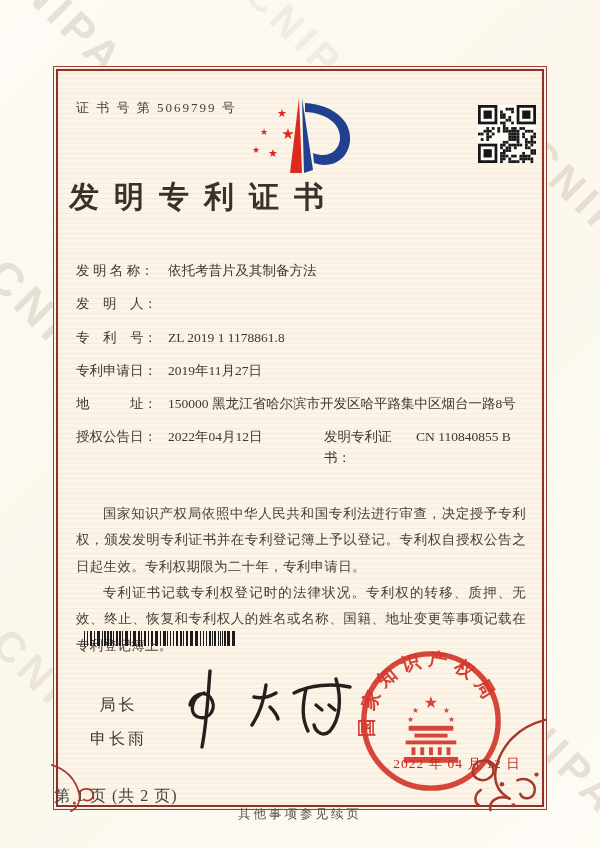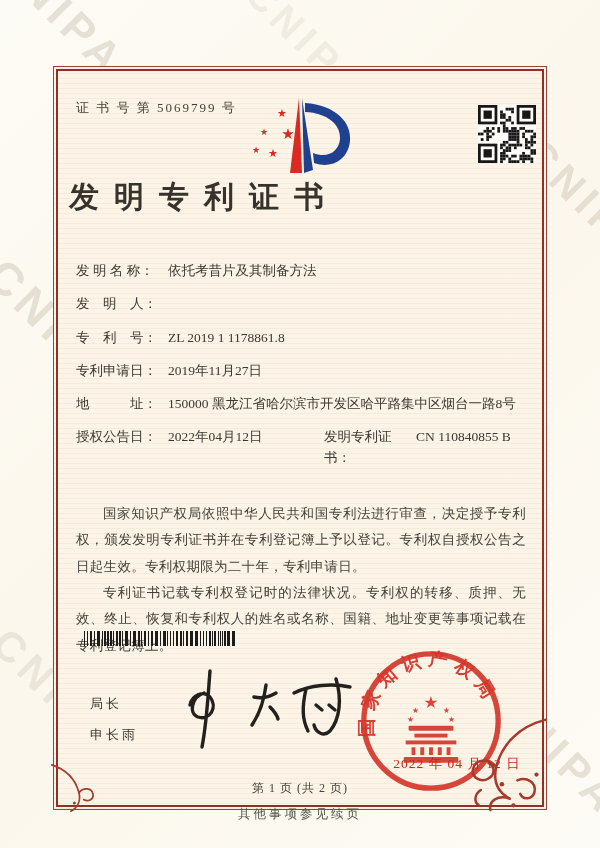--- a/index.html
+++ b/index.html
@@ -60,30 +60,30 @@
   .row-split .val-fixed { flex:0 0 148px; white-space:nowrap; }
   .row-split .lab2 { flex:0 0 92px; margin-left:8px; }
 
   .paras { position:absolute; left:22px; right:20px; top:434px; z-index:4; }
   .paras p {
     font-size:13.5px; line-height:1.95; text-align:justify;
     text-indent:2em; color:#45403a; letter-spacing:0.3px;
   }
   .barcode { position:absolute; left:30px; top:564px; width:156px; height:15px; z-index:4; }
 
-  .officer { position:absolute; left:36px; top:628px; z-index:4; font-size:13px; color:#3c3832; }
+  .officer { position:absolute; left:36px; top:628px; z-index:4; font-size:16px; color:#3c3832;text-align:center; }
   .officer div { margin-bottom:13px; letter-spacing:3px; }
   .sig { position:absolute; left:112px; top:596px; width:195px; height:95px; z-index:5; }
 
   .seal { position:absolute; left:304px; top:581px; width:146px; height:146px; z-index:5; mix-blend-mode:multiply; opacity:0.92; }
   .seal-date {
     position:absolute; left:298px; top:688px; width:210px; text-align:center;
     font-size:13.5px; font-weight:normal; color:#c9271b; letter-spacing:1px; z-index:6;
   }
-  .page-ind { position:absolute; bottom:12px; left:0; width:100%; text-align:center; font-size:12px; color:#45413b; letter-spacing:1px; z-index:4; }
+  .page-ind { position:absolute; bottom:2px; left:0; width:100%; text-align:left; font-size:16px; color:#45413b; letter-spacing:1px; z-index:4; }
 
   .fl-br { position:absolute; right:-2px; bottom:-4px; width:96px; height:96px; z-index:6; }
   .fl-bl { position:absolute; left:-4px; bottom:-8px; width:58px; height:58px; z-index:6; transform:scaleX(-1); }
 
   .footer-note {
     position:absolute; top:806px; left:0; width:100%; text-align:center;
     font-size:12.5px; color:#565047; letter-spacing:3px; z-index:2;
   }
 </style>
 </head>

